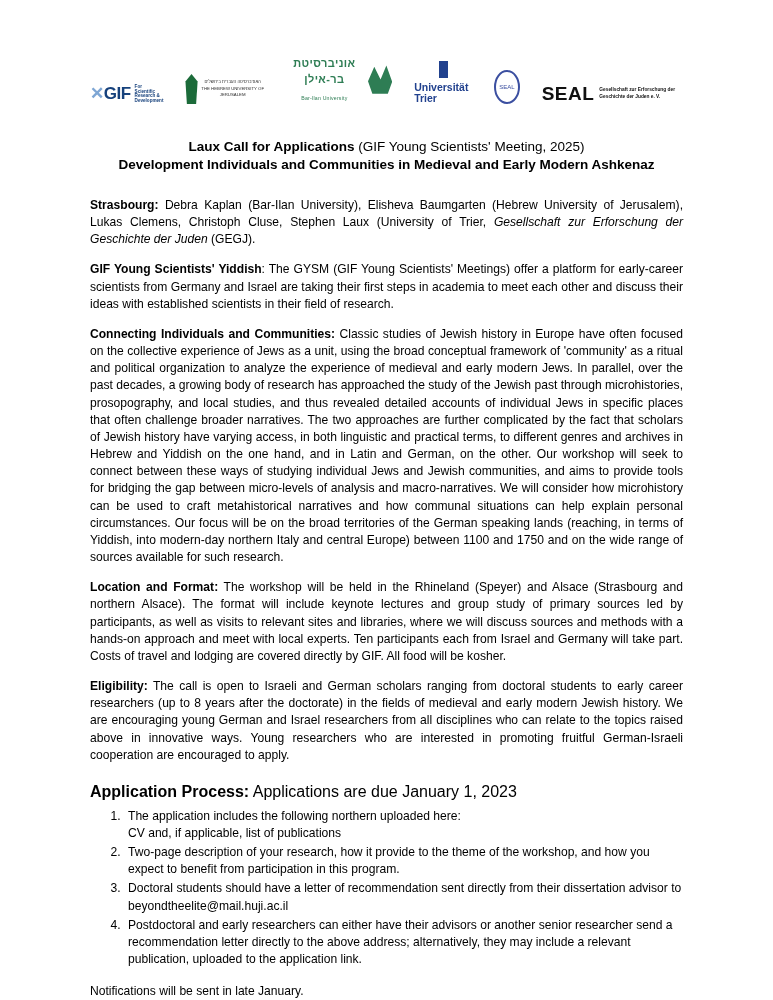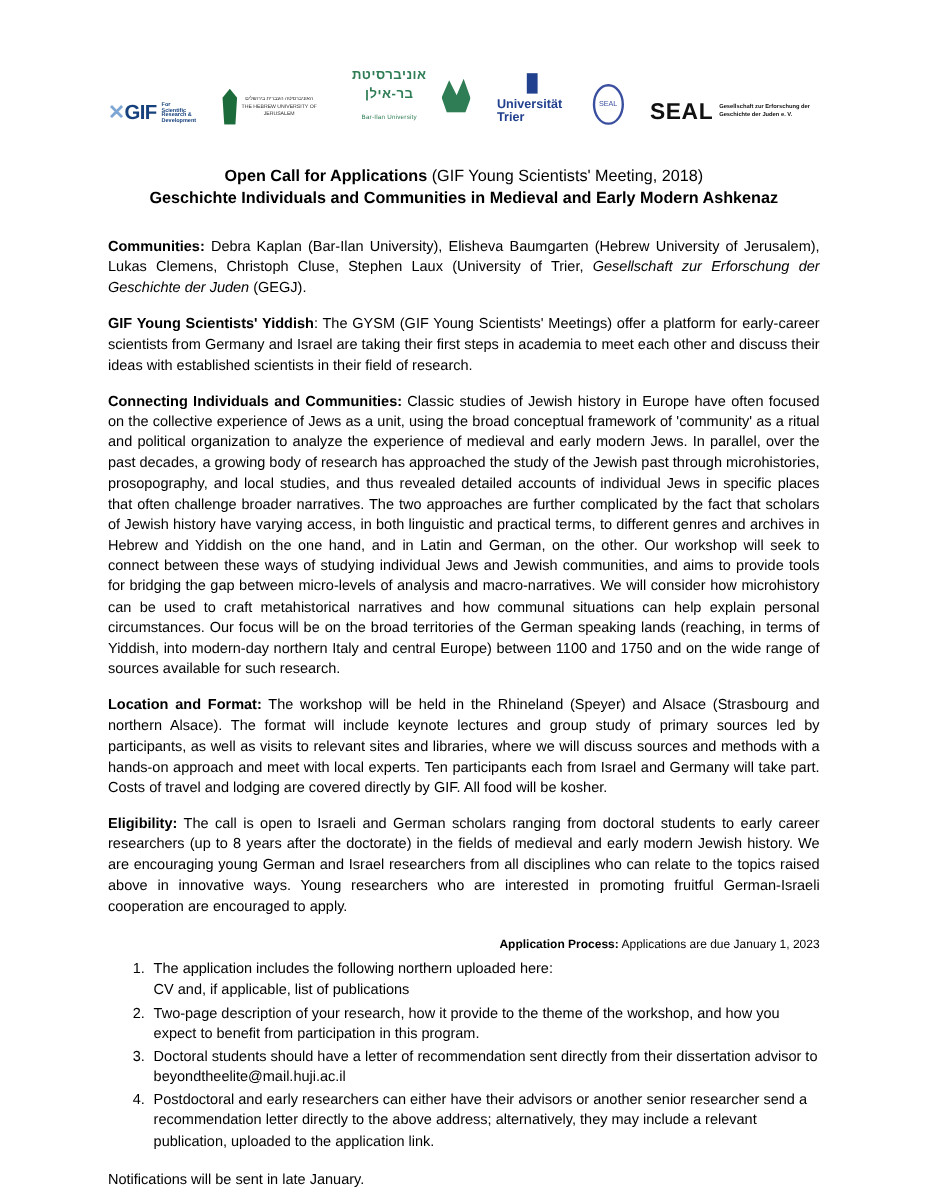--- a/index.html
+++ b/index.html
@@ -174,24 +174,23 @@
   .ital {
     font-style: italic;
   }
 
   .section-gap {
     height: 4px;
   }
 
   
   .app-head {
-    font-size: 10px;
+    font-size: 16px;
     line-height: 1.42;
     margin: 0 0 4px 0;
-    text-align: right;
   }
   ol.app-list {
     margin: 0 0 0 0;
     padding-left: 34px;
     font-size: 12.1px;
     line-height: 1.42;
   }
   ol.app-list > li {
     margin-bottom: 2px;
     padding-left: 4px;
@@ -241,26 +240,26 @@
 
     <div class="logo logo-gegj">
       <span class="mark">SEAL</span>
       <span class="sub">Gesellschaft zur Erforschung der Geschichte der Juden e. V.</span>
     </div>
 
   </div>
 
   <div class="title-block">
     <div class="title-line1">
-      <span class="bold">Open Call for Applications</span><span> (GIF Young Scientists' Meeting, 2018)</span>
-    </div>
-    <div class="title-line2">Geschichte Individuals and Communities in Medieval and Early Modern Ashkenaz</div>
+      <span class="bold">Laux Call for Applications</span><span> (GIF Young Scientists' Meeting, 2025)</span>
+    </div>
+    <div class="title-line2">Development Individuals and Communities in Medieval and Early Modern Ashkenaz</div>
   </div>
 
-  <p class="body"><span class="lead">Communities:</span><span> Debra Kaplan (Bar-Ilan University), Elisheva Baumgarten (Hebrew University of Jerusalem), Lukas Clemens, Christoph Cluse, Stephen Laux (University of Trier, </span><span class="ital">Gesellschaft zur Erforschung der Geschichte der Juden</span><span> (GEGJ).</span></p>
+  <p class="body"><span class="lead">Strasbourg:</span><span> Debra Kaplan (Bar-Ilan University), Elisheva Baumgarten (Hebrew University of Jerusalem), Lukas Clemens, Christoph Cluse, Stephen Laux (University of Trier, </span><span class="ital">Gesellschaft zur Erforschung der Geschichte der Juden</span><span> (GEGJ).</span></p>
 
   <p class="body"><span class="lead">GIF Young Scientists' Yiddish</span><span>: The GYSM (GIF Young Scientists' Meetings) offer a platform for early-career scientists from Germany and Israel are taking their first steps in academia to meet each other and discuss their ideas with established scientists in their field of research.</span></p>
 
   <p class="body"><span class="lead">Connecting Individuals and Communities:</span><span> Classic studies of Jewish history in Europe have often focused on the collective experience of Jews as a unit, using the broad conceptual framework of 'community' as a ritual and political organization to analyze the experience of medieval and early modern Jews. In parallel, over the past decades, a growing body of research has approached the study of the Jewish past through microhistories, prosopography, and local studies, and thus revealed detailed accounts of individual Jews in specific places that often challenge broader narratives. The two approaches are further complicated by the fact that scholars of Jewish history have varying access, in both linguistic and practical terms, to different genres and archives in Hebrew and Yiddish on the one hand, and in Latin and German, on the other. Our workshop will seek to connect between these ways of studying individual Jews and Jewish communities, and aims to provide tools for bridging the gap between micro-levels of analysis and macro-narratives. We will consider how microhistory can be used to craft metahistorical narratives and how communal situations can help explain personal circumstances. Our focus will be on the broad territories of the German speaking lands (reaching, in terms of Yiddish, into modern-day northern Italy and central Europe) between 1100 and 1750 and on the wide range of sources available for such research.</span></p>
 
   <p class="body"><span class="lead">Location and Format:</span><span> The workshop will be held in the Rhineland (Speyer) and Alsace (Strasbourg and northern Alsace). The format will include keynote lectures and group study of primary sources led by participants, as well as visits to relevant sites and libraries, where we will discuss sources and methods with a hands-on approach and meet with local experts. Ten participants each from Israel and Germany will take part. Costs of travel and lodging are covered directly by GIF. All food will be kosher.</span></p>
 
   <p class="body"><span class="lead">Eligibility:</span><span> The call is open to Israeli and German scholars ranging from doctoral students to early career researchers (up to 8 years after the doctorate) in the fields of medieval and early modern Jewish history. We are encouraging young German and Israel researchers from all disciplines who can relate to the topics raised above in innovative ways. Young researchers who are interested in promoting fruitful German-Israeli cooperation are encouraged to apply.</span></p>
 
   <div class="section-gap"></div>

